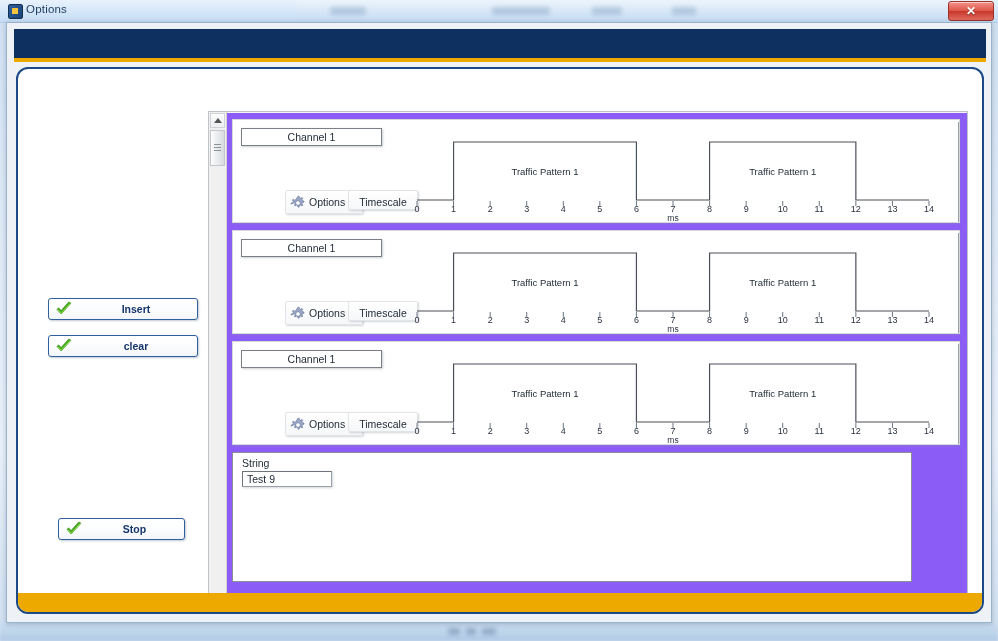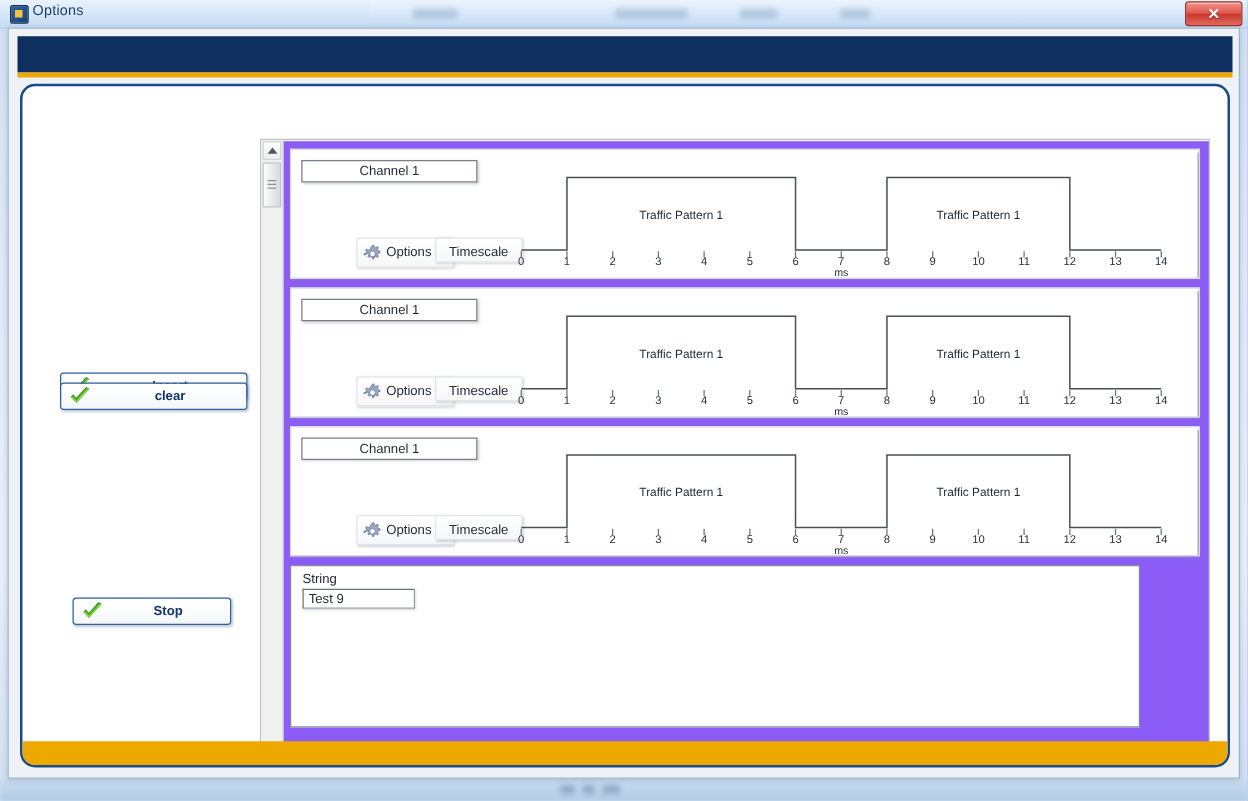--- a/index.html
+++ b/index.html
@@ -151,37 +151,37 @@
     position: absolute;
     left: 0;
     width: 150px; height: 22px;
     background: linear-gradient(180deg,#ffffff 0%, #fbfcfd 55%, #f2f5f9 100%);
     border: 1px solid #2f5f9e;
     border-radius: 3px;
     box-shadow: 1px 1px 2px rgba(120,135,155,0.45);
     cursor: pointer;
     box-sizing: border-box;
   }
-  .action-btn.wide { width: 127px; }
+  .action-btn.wide { width: 127px; margin-top: 40px; }
   .action-btn .btn-label {
     position: absolute;
     left: 30px; right: 4px; top: 0;
     height: 20px; line-height: 20px;
     text-align: center;
     font-size: 10.5px;
     font-weight: bold;
     color: #14356b;
   }
   .check-icon {
     position: absolute;
     left: 6px; top: 2px;
     width: 18px; height: 16px;
   }
   #btn-insert { top: 59px; }
-  #btn-clear  { top: 67px; }
+  #btn-clear  { top: 96px; }
   #btn-stop   { top: 239px; left: 10px; }
 
   
   #scroll-area {
     position: absolute;
     left: 190px; top: 42px;
     width: 760px; height: 531px;
     background: #f4f5f6;
     border: 1px solid #bfc4c9;
     box-sizing: border-box;

